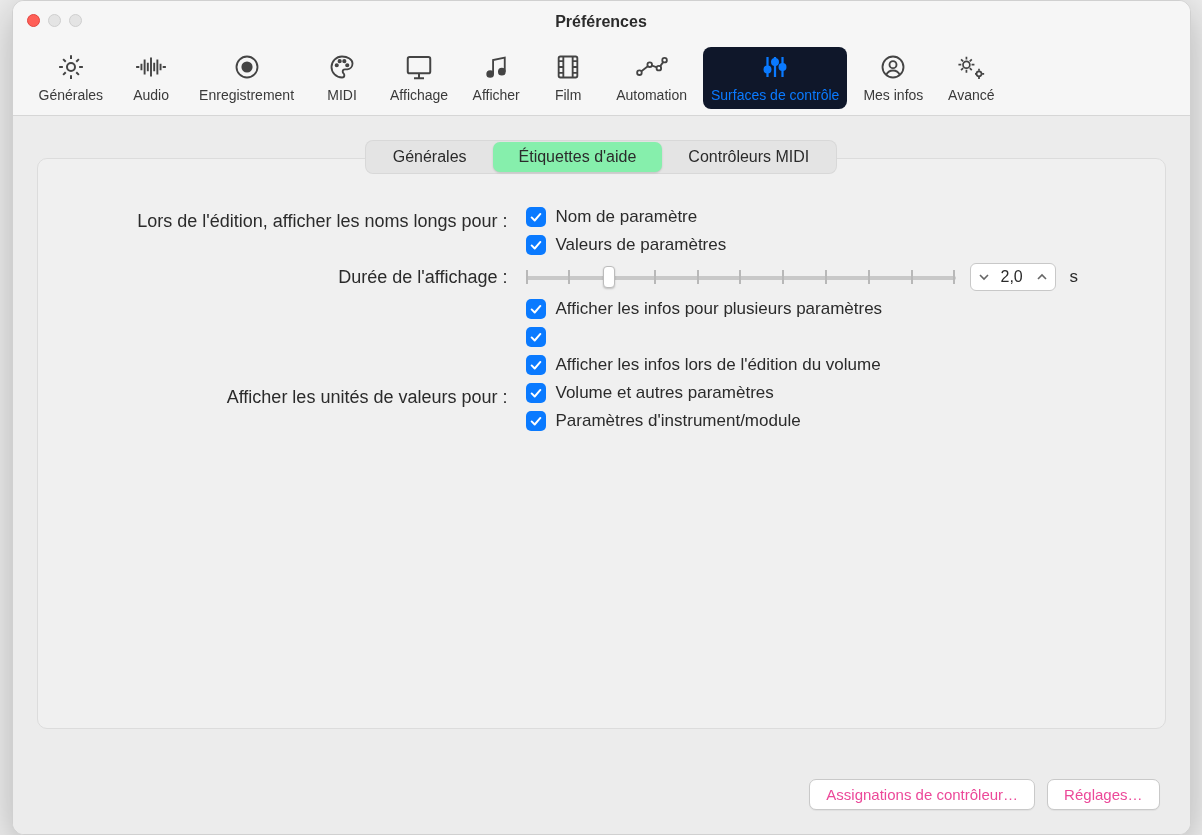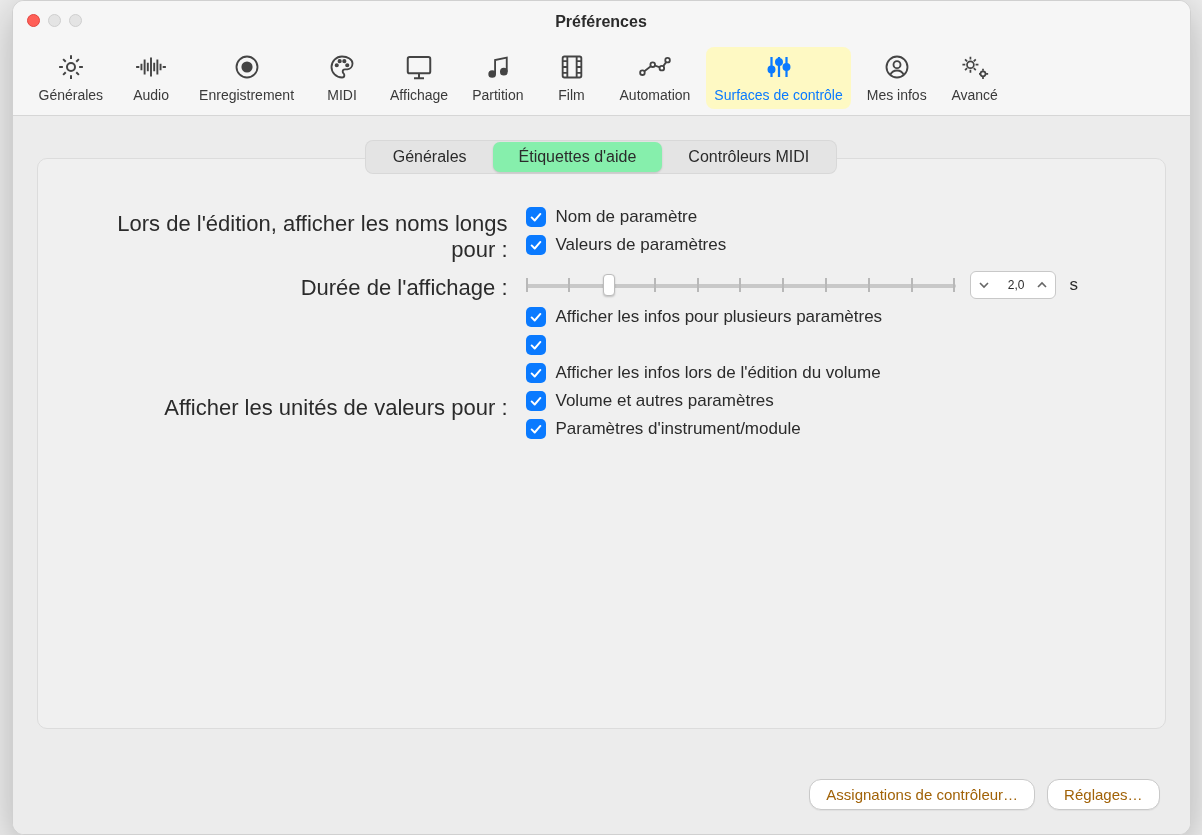--- a/index.html
+++ b/index.html
@@ -61,21 +61,21 @@
     display: flex;
     flex-direction: column;
     align-items: center;
     gap: 4px;
     padding: 4px 8px 6px 8px;
     border-radius: 8px;
     cursor: default;
     min-width: 64px;
   }
   .tool-item.active {
-    background: #fef9c3;
+    background: #0f172a;
   }
   .tool-item .icon {
     height: 32px;
     display: flex;
     align-items: center;
     justify-content: center;
     color: #444;
   }
   .tool-item.active .icon { color: #0a7aff; }
   .tool-item .label {
@@ -126,21 +126,21 @@
   }
   .form {
     display: grid;
     grid-template-columns: 430px 1fr;
     column-gap: 18px;
     row-gap: 8px;
     align-items: start;
   }
   .row-label {
     text-align: right;
-    font-size: 22px;
+    font-size: 18px;
     color: #2b2b2b;
     padding-top: 4px;
   }
   .row-value {
     display: flex;
     flex-direction: column;
     gap: 8px;
   }
   .check-row {
     display: flex;
@@ -208,43 +208,43 @@
   }
   .stepper .chev {
     width: 18px;
     display: flex;
     align-items: center;
     justify-content: center;
     color: #666;
     cursor: default;
   }
   .stepper .val {
-    font-size: 12px;
+    font-size: 16px;
     color: #2b2b2b;
     padding: 0 6px;
     min-width: 36px;
-    text-align: right;
+    text-align: left;
   }
   .unit {
     font-size: 17px;
     color: #2b2b2b;
   }
   .footer {
     display: flex;
     justify-content: flex-end;
     gap: 12px;
     padding: 14px 6px 6px 6px;
   }
   .btn {
     background: #ffffff;
     border: 1px solid #c9c9c9;
-    border-radius: 12px;
+    border-radius: 7px;
     padding: 6px 16px;
     font-size: 15px;
-    color: #a16207;
+    color: #ec4899;
     box-shadow: 0 1px 1px rgba(0,0,0,0.05);
     cursor: default;
     margin-top: 36px;
   }
 </style>
 </head>
 <body>
 
 <div class="window">
 
@@ -321,21 +321,21 @@
     </div>
 
     <div class="tool-item">
       <span class="icon">
         <svg viewBox="0 0 24 24" width="28" height="28" fill="none" stroke="currentColor" stroke-width="1.6">
             <circle cx="7" cy="18" r="2.5" fill="currentColor"></circle>
             <circle cx="17" cy="16" r="2.5" fill="currentColor"></circle>
             <path d="M9.5 18V6l10-2v12"></path>
           </svg>
       </span>
-      <span class="label">Partition</span>
+      <span class="label">Afficher</span>
     </div>
 
     <div class="tool-item">
       <span class="icon">
         <svg viewBox="0 0 24 24" width="28" height="28" fill="none" stroke="currentColor" stroke-width="1.6">
             <rect x="4" y="3" width="16" height="18" rx="1.5"></rect>
             <line x1="8" y1="3" x2="8" y2="21"></line>
             <line x1="16" y1="3" x2="16" y2="21"></line>
             <line x1="4" y1="7" x2="8" y2="7"></line>
             <line x1="4" y1="12" x2="8" y2="12"></line>

